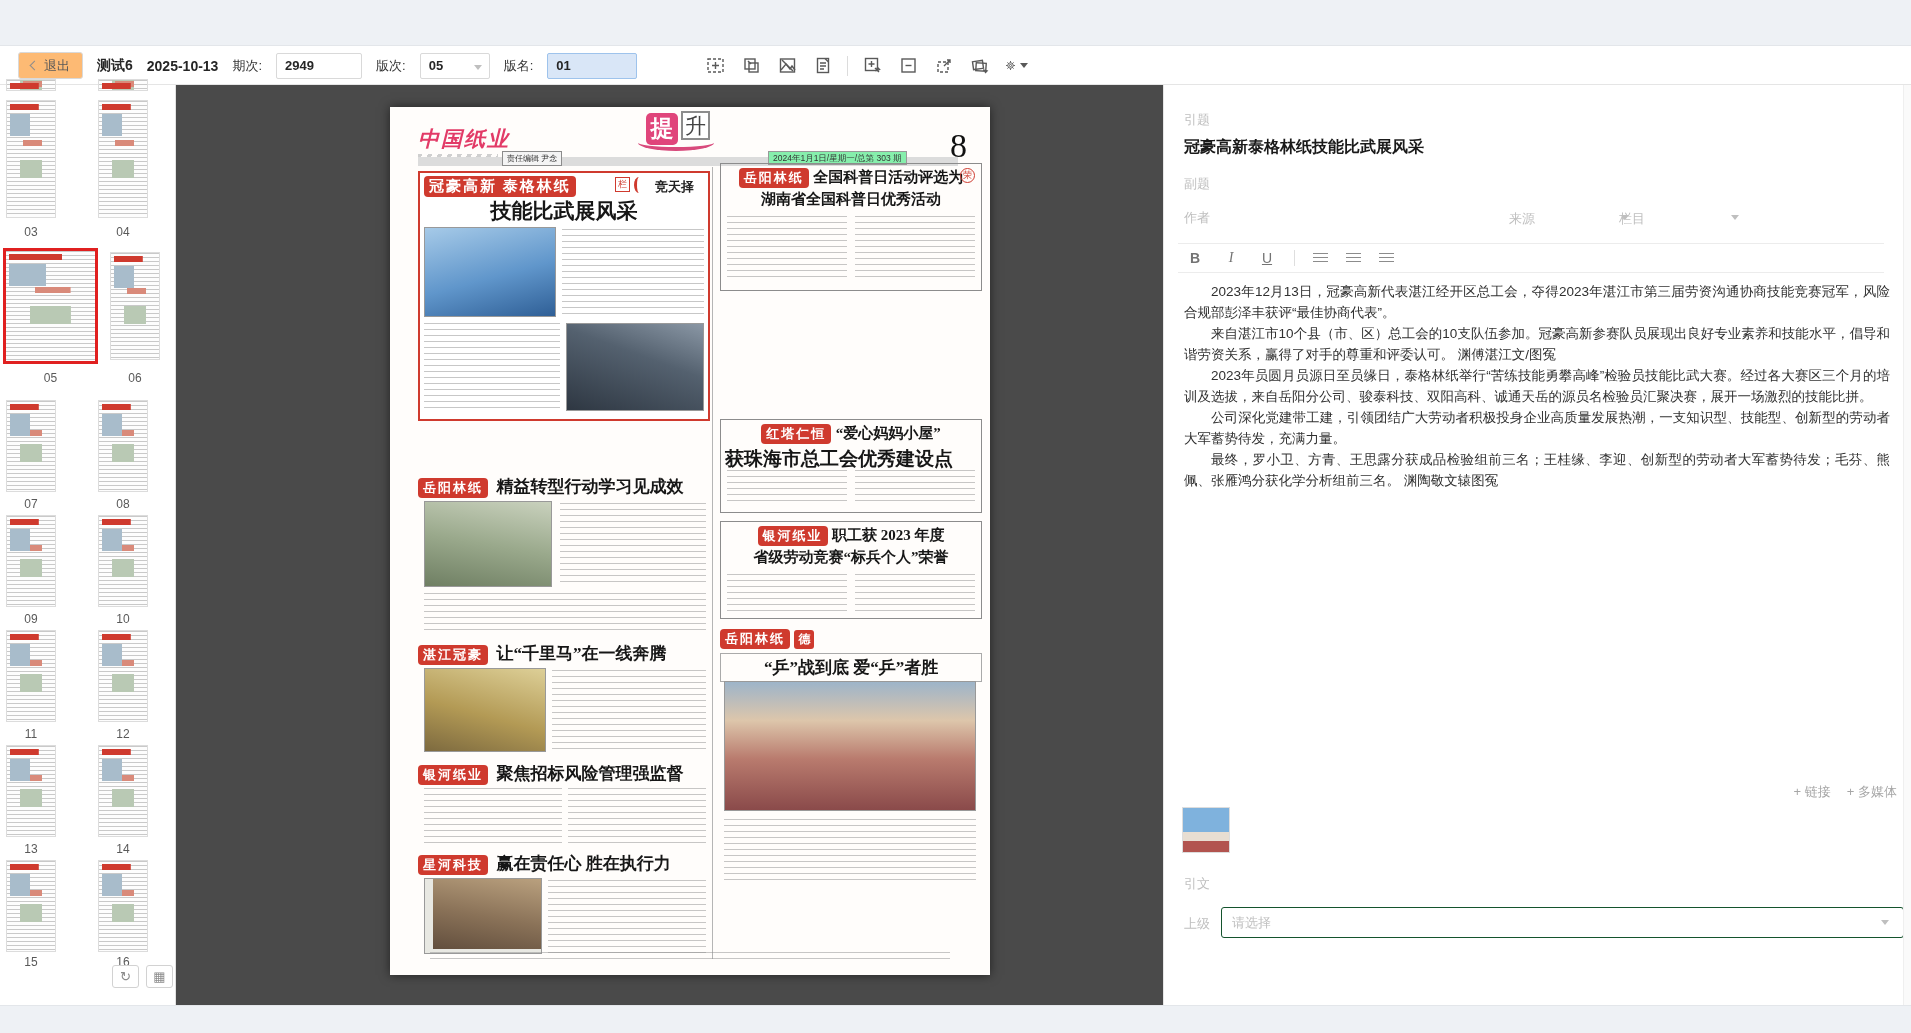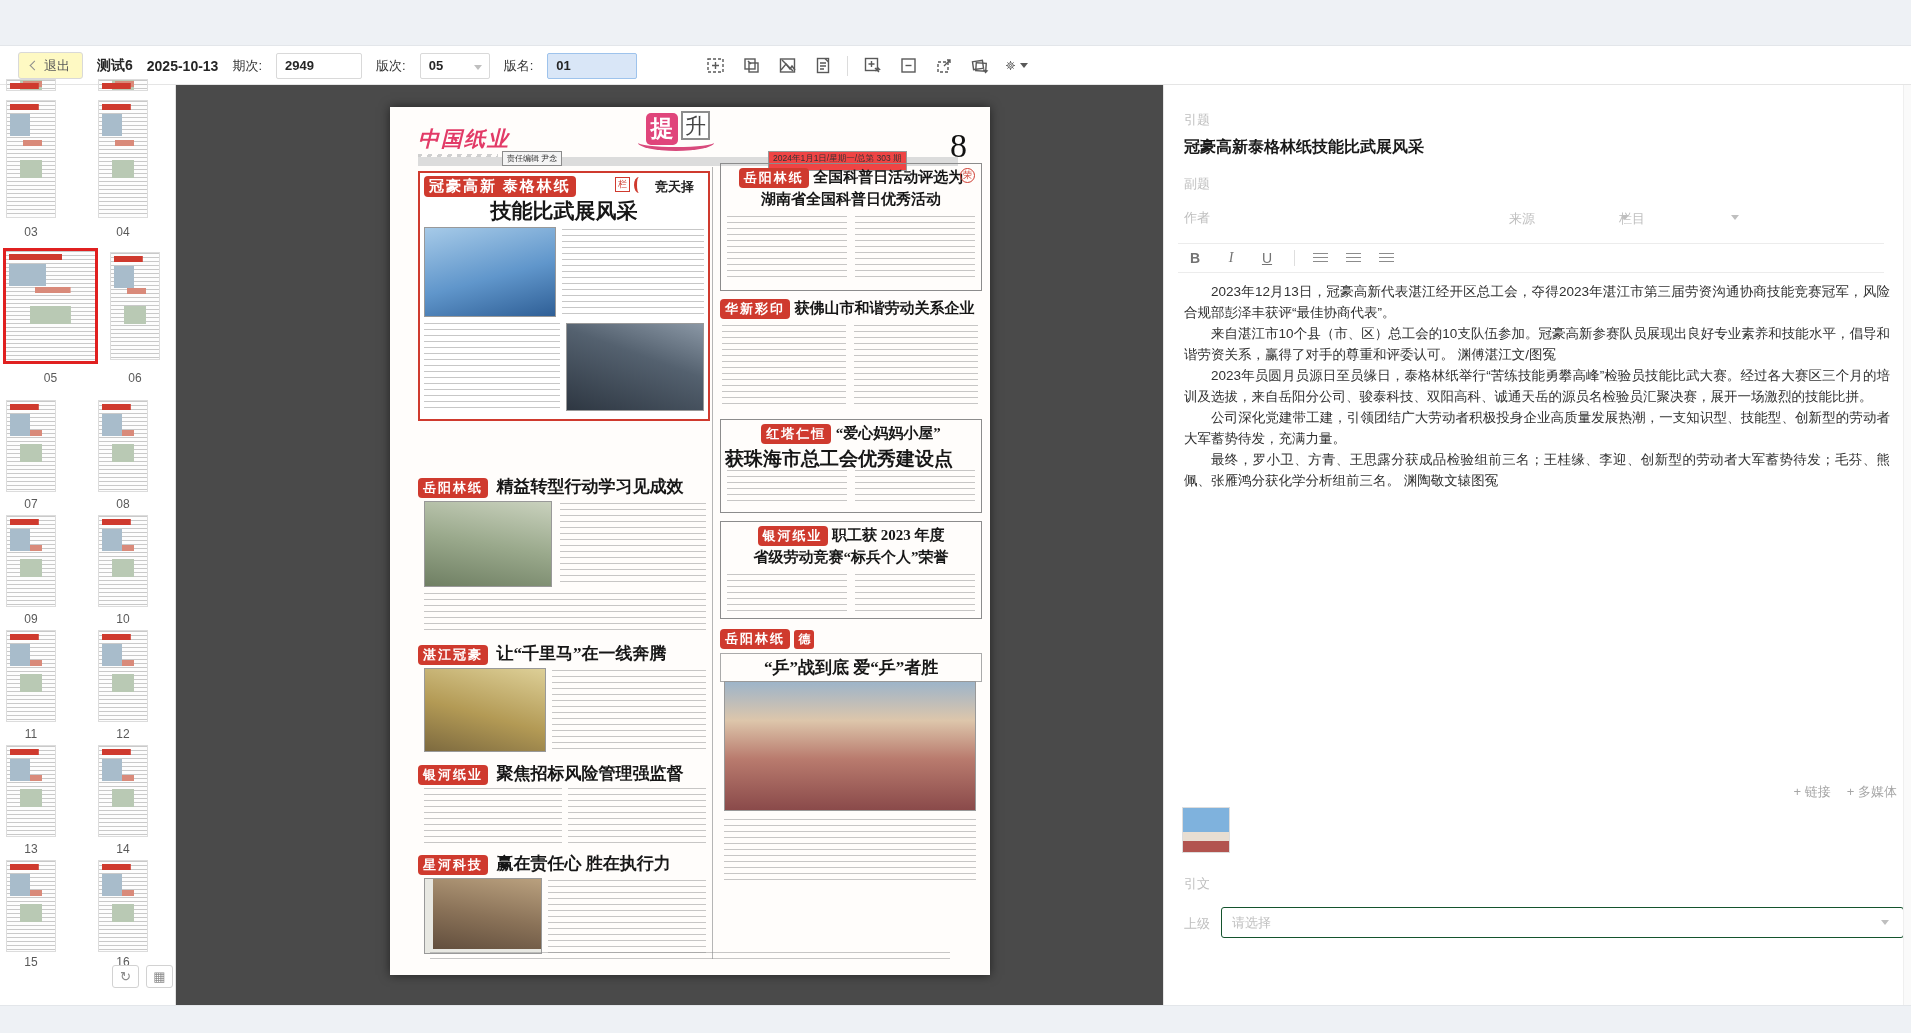--- a/index.html
+++ b/index.html
@@ -6,21 +6,21 @@
   html,body { width:1911px; height:1033px; overflow:hidden; font-family:"Liberation Sans","DejaVu Sans",sans-serif; background:#eef1f5; }
   .abs { position:absolute; }
 
   
   #topstrip { position:absolute; left:0; top:0; width:1911px; height:46px; background:#eef1f5; border-bottom:1px solid #e3e6ea; }
   #bottomstrip { position:absolute; left:0; top:1005px; width:1911px; height:28px; background:#eef1f5; border-top:1px solid #e3e6ea; }
 
   
   #toolbar { position:absolute; left:0; top:46px; width:1911px; height:39px; background:#ffffff; border-bottom:1px solid #e5e5e5; }
   .tb-left { position:absolute; left:18px; top:0; height:39px; display:flex; align-items:center; gap:14px; }
-  .btn-back { display:flex; align-items:center; gap:6px; border:1px solid #d9d9d9; border-radius:3px; background:#fef9c3; height:27px; padding:0 12px; color:#595959; font-size:13px; cursor:pointer; }
+  .btn-back { display:flex; align-items:center; gap:6px; border:1px solid #d9d9d9; border-radius:3px; background:#fdba74; height:27px; padding:0 12px; color:#595959; font-size:13px; cursor:pointer; }
   .chev { width:7px; height:7px; border-left:1.5px solid #8c8c8c; border-bottom:1.5px solid #8c8c8c; transform:rotate(45deg); }
   .tb-docname,.tb-date { font-size:14px; color:#262626; font-weight:bold; }
   .tb-label { font-size:13px; color:#333; }
   .tb-input { height:26px; border:1px solid #d9d9d9; border-radius:2px; background:#fff; font-size:13px; color:#262626; padding:0 8px; width:86px; font-weight:bold; }
   .tb-select { position:relative; height:26px; width:70px; border:1px solid #d9d9d9; border-radius:2px; background:#fff; font-size:13px; color:#262626; font-weight:bold; line-height:24px; padding:0 8px; }
   .caret { position:absolute; right:7px; top:11px; width:0; height:0; border-left:4px solid transparent; border-right:4px solid transparent; border-top:5px solid #bfbfbf; }
   .tb-input.focused { background:#d9e6f7; border-color:#9ec3ec; width:90px; }
   .tb-icons { display:flex; align-items:center; gap:12px; margin-left:52px; }
   .icon-btn { width:24px; height:24px; display:flex; align-items:center; justify-content:center; cursor:pointer; }
   .icon-btn svg { stroke:#595959; fill:none; stroke-width:1.4; }
@@ -252,21 +252,21 @@
 <div id="canvas">
   <div id="page">
 
     <div class="abs serif" style="left:28px; top:18px; font-size:21px; font-weight:bold; font-style:italic; color:#e23a67; letter-spacing:2px;">中国纸业</div>
     <div class="abs" style="left:28px; top:47px; width:80px; height:8px; background:repeating-linear-gradient(115deg,#cfcfcf 0 4px, transparent 4px 9px);"></div>
     <div class="abs" style="left:28px; top:50px; width:540px; height:9px; background:#dcdcdc;"></div>
     <div class="abs" style="left:112px; top:44px; border:1px solid #8c8c8c; background:#f4f4f4; font-size:8px; color:#333; padding:1px 4px;">责任编辑 尹念</div>
     <div class="abs serif" style="left:256px; top:6px; width:32px; height:32px; background:#e0457b; border-radius:5px; color:#fff; font-size:23px; font-weight:bold; text-align:center; line-height:32px;">提</div>
     <div class="abs serif" style="left:291px; top:4px; width:29px; height:29px; border:2px solid #8c8c8c; background:#fff; color:#444; font-size:21px; text-align:center; line-height:26px;">升</div>
     <div class="abs" style="left:248px; top:34px; width:76px; height:10px; border-bottom:4px solid #d84a7c; border-radius:0 0 60% 60% / 0 0 100% 100%;"></div>
-    <div class="abs" style="left:378px; top:44px; height:20px; border:1px solid #999; background:#ef4444; font-size:8.5px; color:#333; padding:1px 4px;">2024年1月1日/星期一/总第 303 期</div>
+    <div class="abs" style="left:378px; top:44px; height:14px; border:1px solid #999; background:#86efac; font-size:8.5px; color:#333; padding:1px 4px;">2024年1月1日/星期一/总第 303 期</div>
     <div class="abs serif" style="left:560px; top:20px; font-size:34px; color:#111;">8</div>
 
     <div class="vrule"></div>
 
     <div class="abs" style="left:28px; top:64px; width:292px; height:250px; border:2px solid #cf3a2e; background:#fff;">
       <span class="chip" style="position:absolute; left:4px; top:3px; font-size:15px;">冠豪高新 泰格林纸</span>
       <span class="seal" style="position:absolute; right:78px; top:4px;">栏</span>
       <span class="crescent" style="position:absolute; right:62px; top:4px;"></span>
       <span class="serif" style="position:absolute; right:14px; top:5px; font-size:13px; font-weight:bold; color:#222;">竞天择</span>
       <div class="headline" style="position:absolute; left:0; top:24px; width:100%; text-align:center; font-size:21px;">技能比武展风采</div>
@@ -309,26 +309,20 @@
       <div style="text-align:center;">
         <span class="chip">岳阳林纸</span>
         <span class="headline" style="font-size:15px;">全国科普日活动评选为</span>
       </div>
       <div class="headline" style="text-align:center; font-size:15px; margin-top:2px;">湖南省全国科普日优秀活动</div>
       <span class="seal" style="position:absolute; right:6px; top:4px; border-radius:50%;">荣</span>
       <div class="abs textlines" style="left:6px; top:52px; width:120px; height:66px;"></div>
       <div class="abs textlines" style="left:134px; top:52px; width:120px; height:66px;"></div>
     </div>
 
-    <div class="abs" style="left:330px; top:192px; width:262px; height:112px;">
-      <span class="chip">华新彩印</span>
-      <span class="headline" style="font-size:15px;">获佛山市和谐劳动关系企业</span>
-      <div class="abs textlines" style="left:2px; top:26px; width:124px; height:80px;"></div>
-      <div class="abs textlines" style="left:134px; top:26px; width:124px; height:80px;"></div>
-    </div>
 
     <div class="abs" style="left:330px; top:312px; width:262px; height:94px; border:1px solid #8c8c8c; padding:4px;">
       <div style="text-align:center;">
         <span class="chip">红塔仁恒</span>
         <span class="headline" style="font-size:15px;">“爱心妈妈小屋”</span>
       </div>
       <div class="headline" style="text-align:left; font-size:19px; margin-top:2px;">获珠海市总工会优秀建设点</div>
       <div class="abs textlines" style="left:6px; top:50px; width:120px; height:36px;"></div>
       <div class="abs textlines" style="left:134px; top:50px; width:120px; height:36px;"></div>
     </div>

